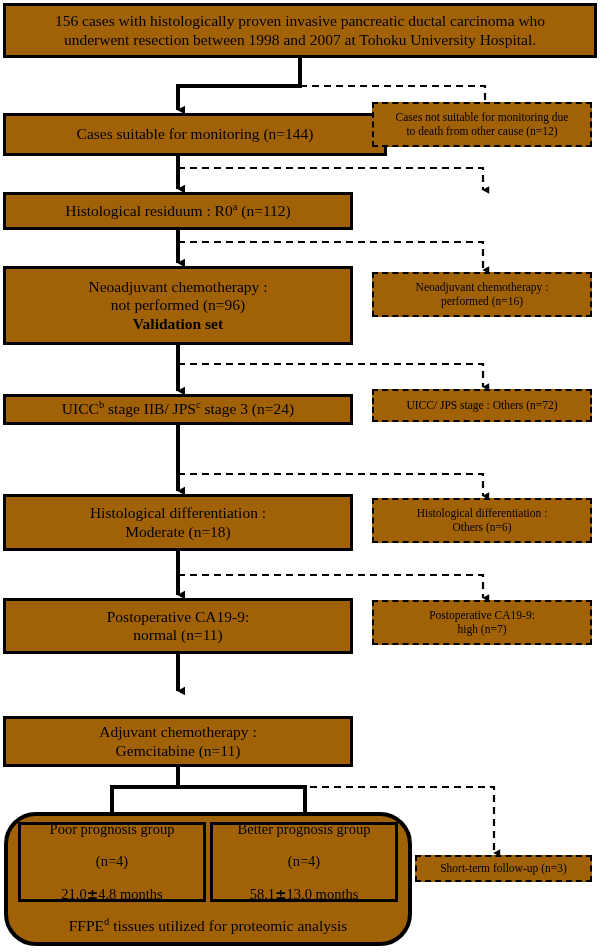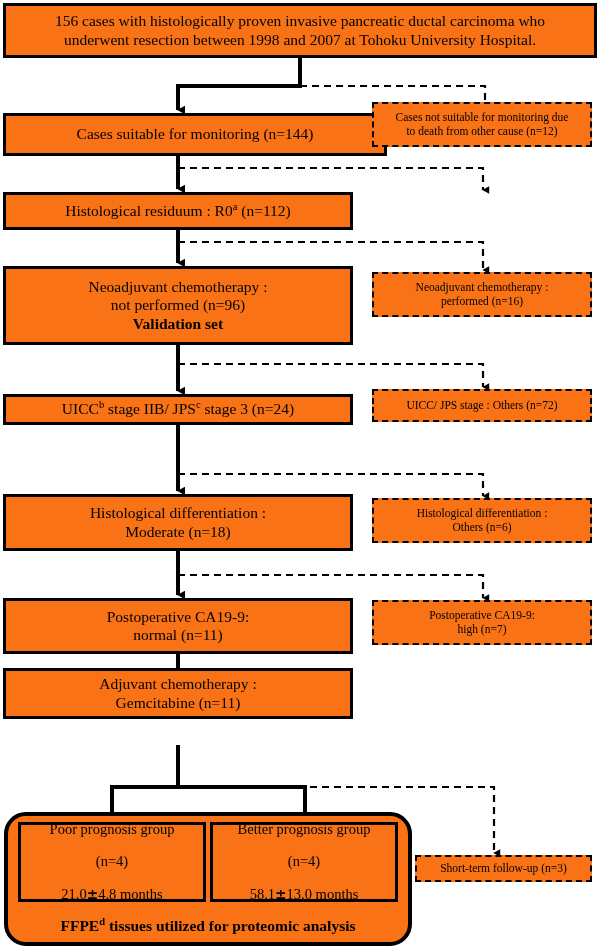--- a/index.html
+++ b/index.html
@@ -24,33 +24,32 @@
   }
   
   .node {
     position: absolute;
     box-sizing: border-box;
     display: flex;
     flex-direction: column;
     align-items: center;
     justify-content: center;
     text-align: center;
-    background: #f97316;
+    background: #a16207;
     line-height: 1.18;
   }
   .node.solid {
     border: 3px solid #000000;
   }
   .node.dashed {
     border: 2px dashed #000000;
   }
   .node.rounded {
     border: 4px solid #000000;
-    border-radius: 22px;
-    font-weight: bold;
+    border-radius: 32px;
   }
   .node.inner {
     border: 3px solid #000000;
   }
   .t-lg   { font-size: 15.5px; }
   .t-md   { font-size: 14.5px; gap: 15px; }
   .t-sm   { font-size: 11.5px; }
   .bold   { font-weight: bold; }
   .line   { display: block; white-space: nowrap; }
   sup     { font-size: 0.68em; vertical-align: super; line-height: 0; }
@@ -167,21 +166,21 @@
   <div class="node solid t-lg" style="left:3px; top:598px; width:350px; height:56px;">
     <span class="line">Postoperative CA19-9:</span>
     <span class="line">normal (n=11)</span>
   </div>
 
   <div class="node dashed t-sm" style="left:372px; top:600px; width:220px; height:45px;">
     <span class="line">Postoperative CA19-9:</span>
     <span class="line">high (n=7)</span>
   </div>
 
-  <div class="node solid t-lg" style="left:3px; top:668px; width:350px; height:51px;">
+  <div class="node solid t-lg" style="left:3px; top:716px; width:350px; height:51px;">
     <span class="line">Adjuvant chemotherapy :</span>
     <span class="line">Gemcitabine (n=11)</span>
   </div>
 
   <div class="node dashed t-sm" style="left:415px; top:855px; width:177px; height:27px;">
     <span class="line">Short-term follow-up (n=3)</span>
   </div>
 
   <div class="node rounded" style="left:4px; top:812px; width:408px; height:134px;
        justify-content:flex-end; padding-bottom:5px;">

